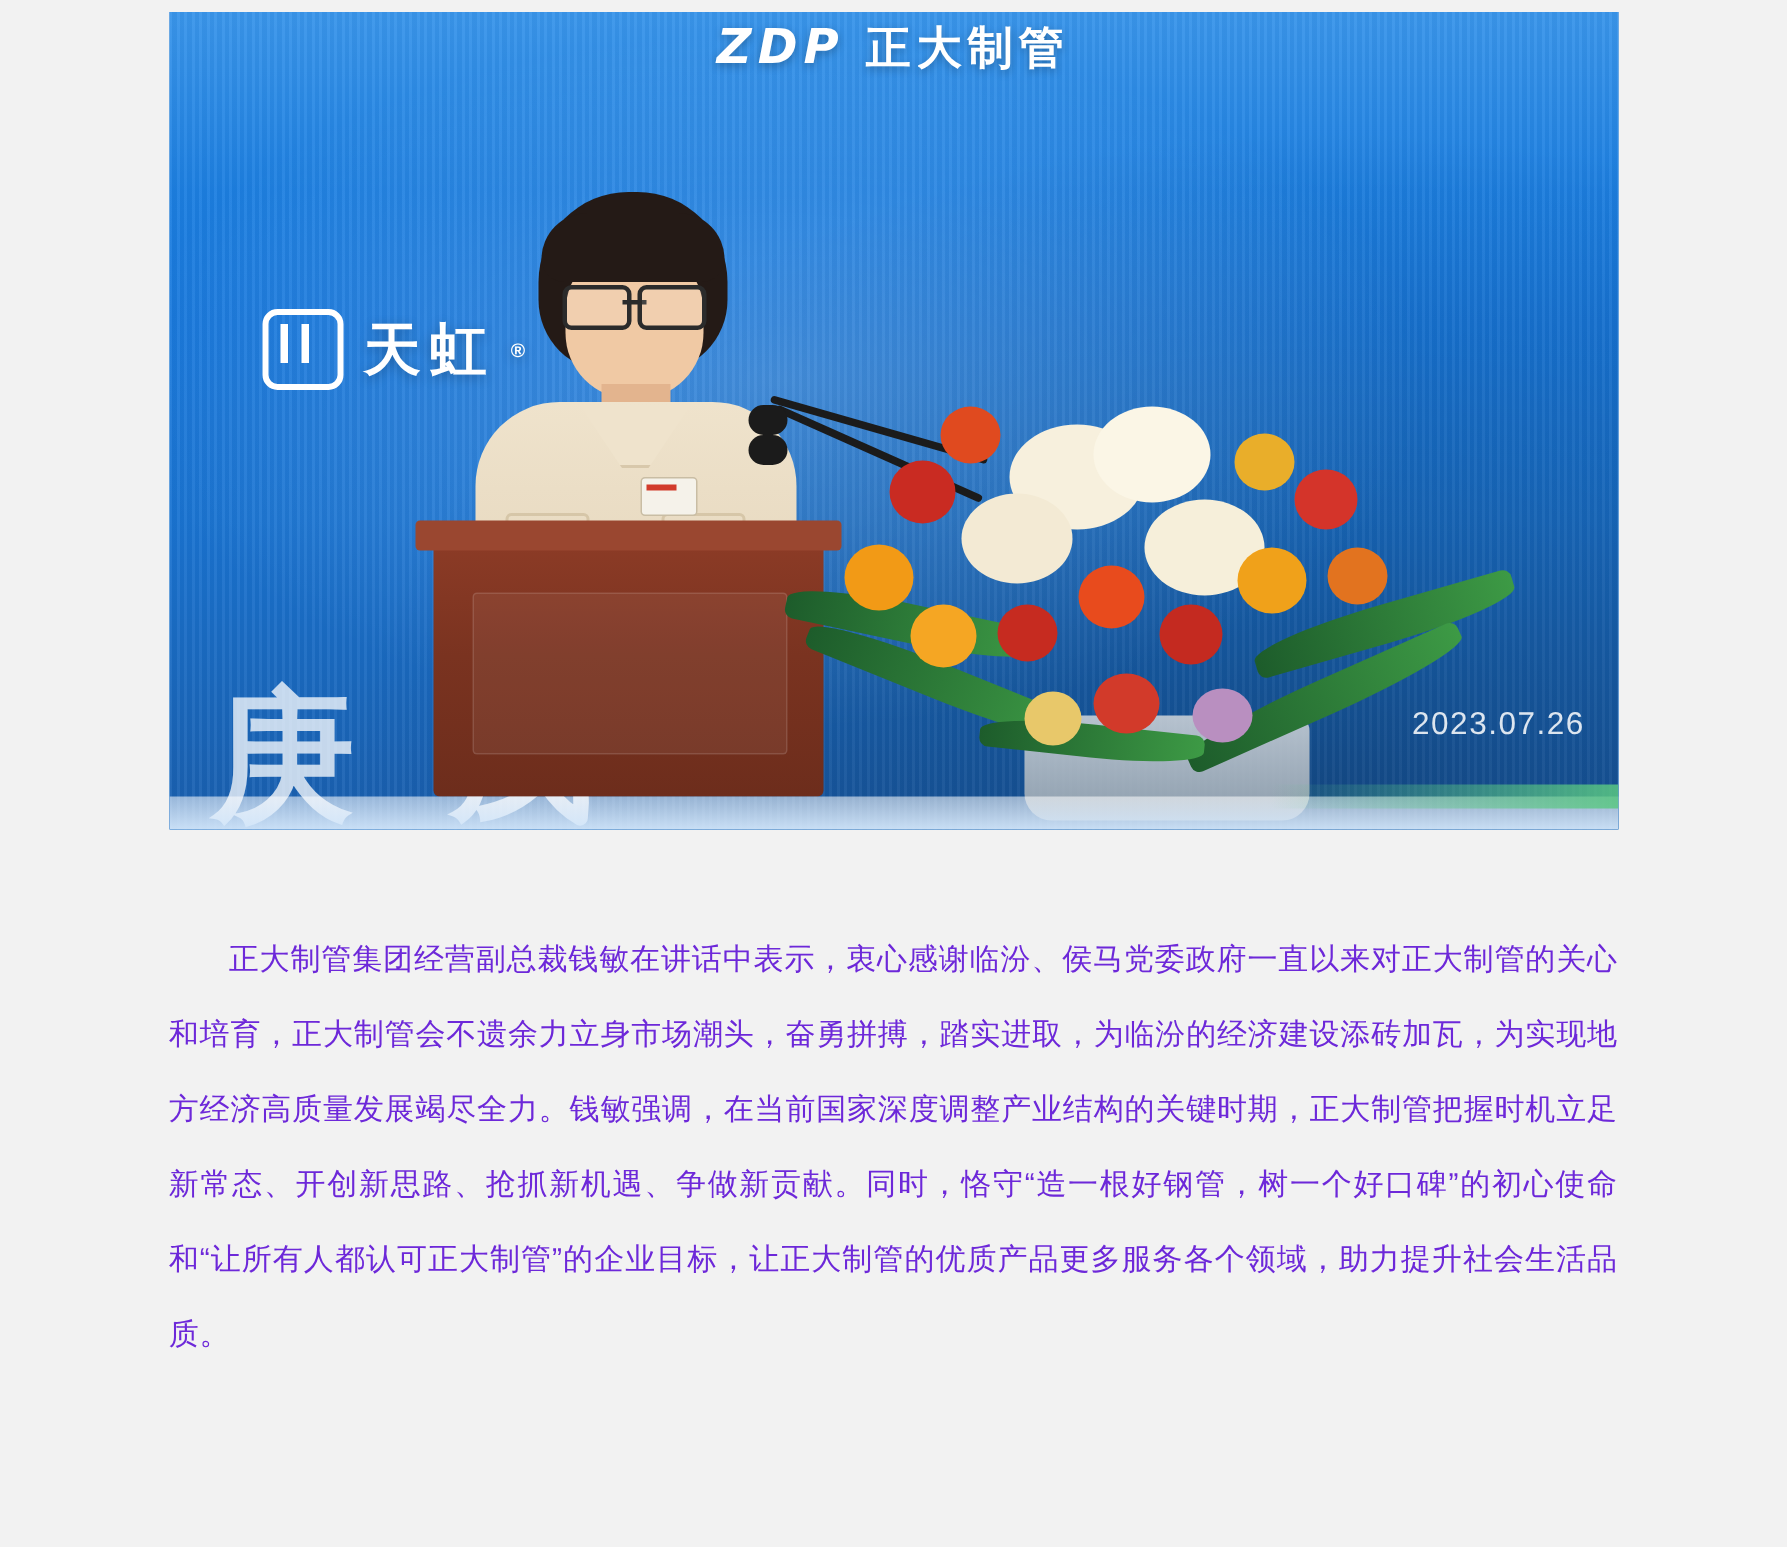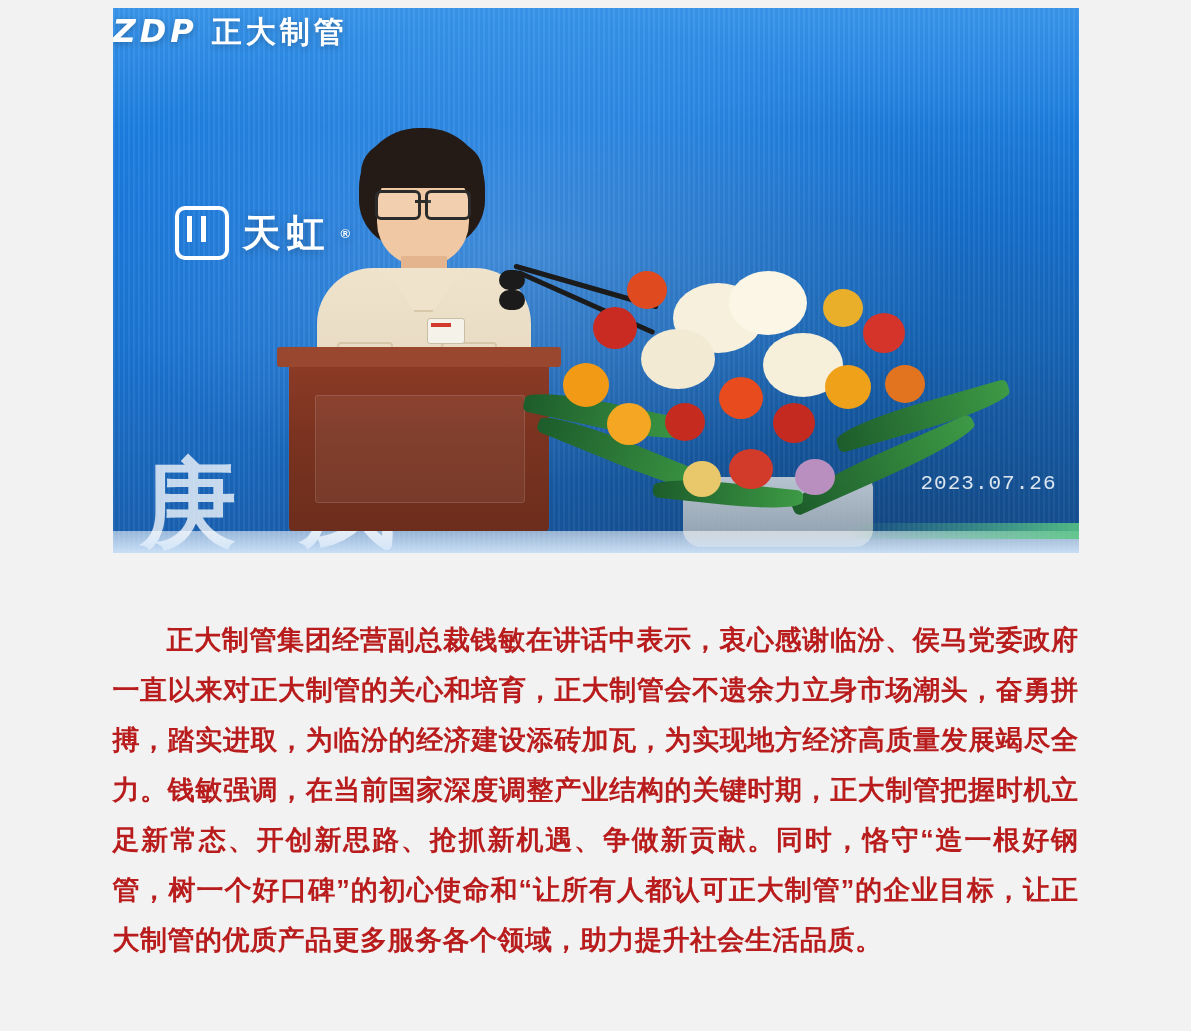--- a/index.html
+++ b/index.html
@@ -58,20 +58,21 @@
   }
   .stage-strip.green {
     left: 76%; right:0; bottom: 14px; height: 16px;
     background: linear-gradient(to right, rgba(120,210,150,0.0), rgba(90,200,130,0.85));
   }
 
   
   .top-logo {
     position: absolute;
     top: 4px; left: 0; right: 0;
+    text-align: center;
     color: #ffffff;
     font-size: 30px;
     font-weight: bold;
     letter-spacing: 4px;
     text-shadow: 0 2px 6px rgba(0,0,0,0.25);
     white-space: nowrap;
   }
   .top-logo .zdp {
     font-family: "DejaVu Sans", sans-serif;
     font-style: italic;
@@ -122,21 +123,21 @@
     letter-spacing: 3px;
     white-space: nowrap;
     text-shadow: 0 2px 6px rgba(0,0,0,0.2);
     opacity: 0.95;
   }
   
   .date-stamp {
     position: absolute;
     right: 22px; bottom: 58px;
     color: rgba(255,255,255,0.85);
-    font-family: Liberation Mono, monospace;
+    font-family: Liberation Sans, sans-serif;
     font-size: 21px;
     letter-spacing: 1px;
     text-align: right;
   }
   
   .bottom-chars {
     position: absolute;
     left: 28px; bottom: -18px;
     color: rgba(255,255,255,0.75);
     font-size: 96px;
@@ -231,28 +232,27 @@
     position:absolute; left: 150px; bottom: 6px; width: 190px; height: 70px;
     background: linear-gradient(to bottom, #c8cfd6, #9aa6b0);
     border-radius: 10px 10px 18px 18px;
     opacity: .9;
   }
 
   
   .body-text {
     margin-top: 62px;
     font-family: "Liberation Sans", sans-serif;
-    font-size: 27px;
+    font-size: 20px;
     line-height: 50px;
-    color: #b91c1c;
+    color: #6d28d9;
     text-align: justify;
     text-indent: 2em;
     letter-spacing: 0.5px;
     padding-bottom: 20px;
-    font-weight: bold;
   }
 </style>
 </head>
 <body>
 
 <div class="page">
   <div class="article">
 
     <div class="photo-wrap">
       <div class="photo"></div>

